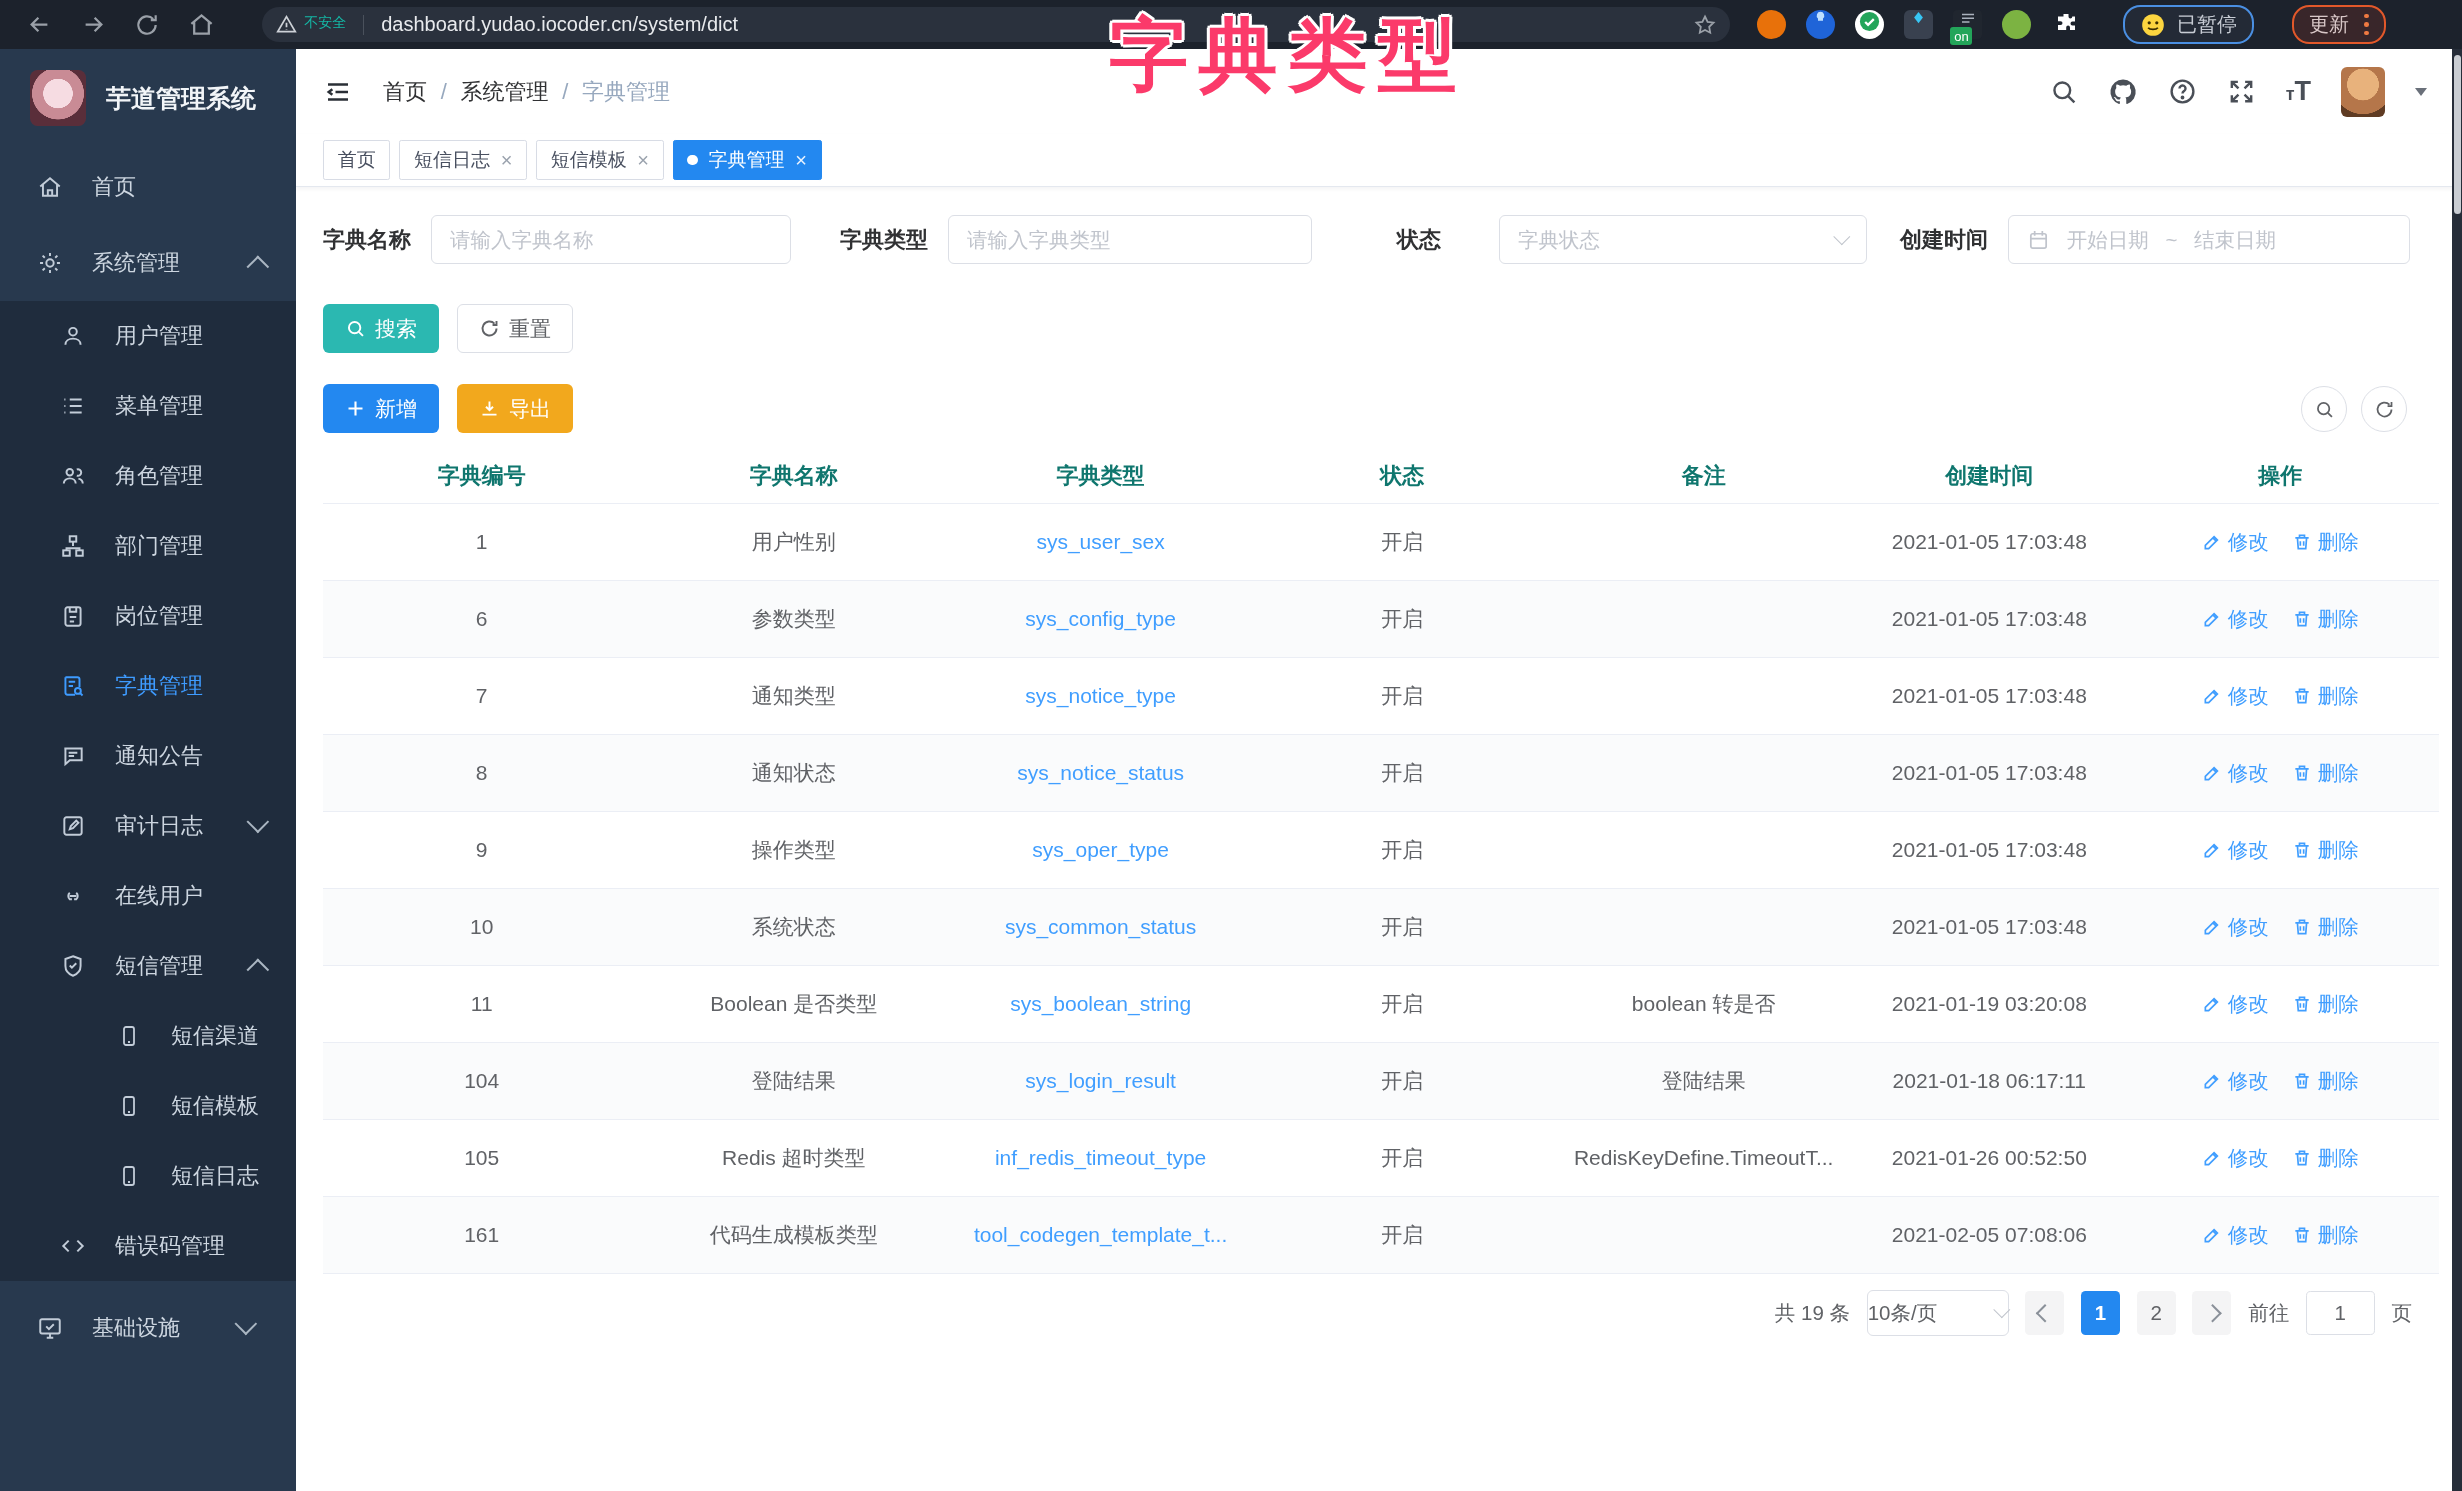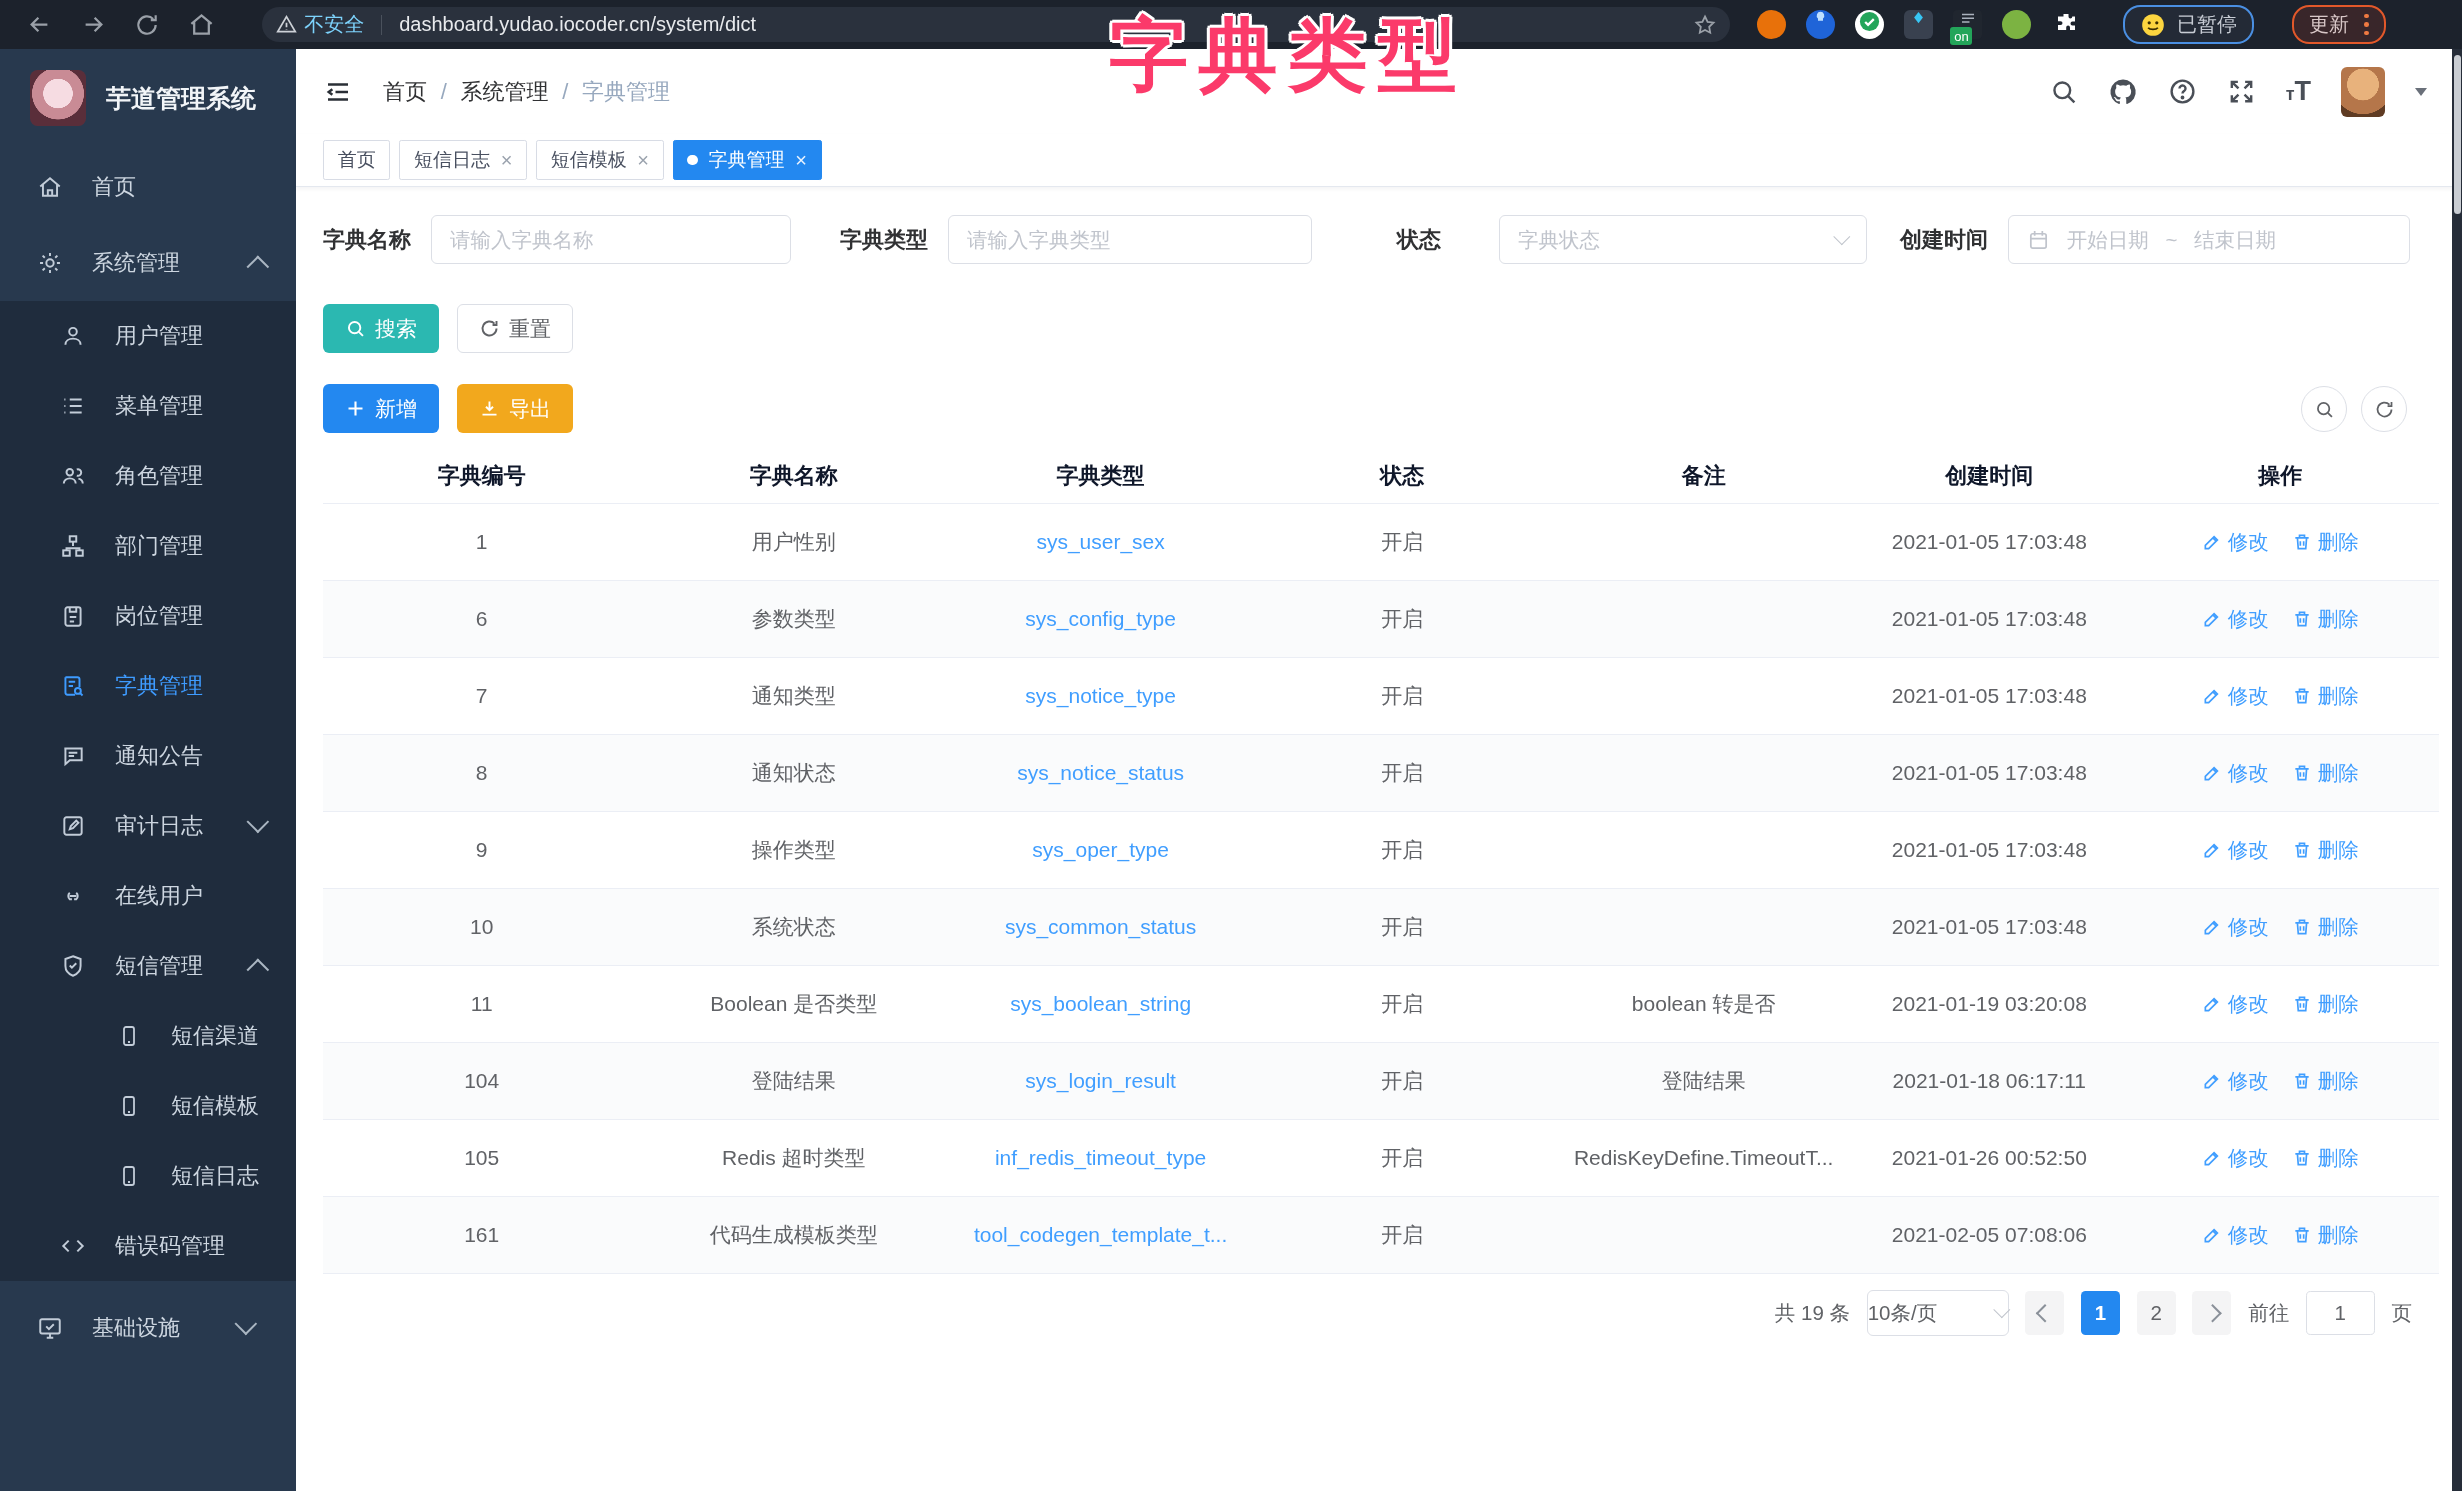--- a/index.html
+++ b/index.html
@@ -5,21 +5,21 @@
   html,body{margin:0;padding:0;background:#10131a;}
   .stage{position:relative;width:2462px;height:1491px;overflow:hidden;
     font-family:"Liberation Sans","DejaVu Sans",sans-serif;background:#fff;}
   svg{display:block;}
   
   .chrome{position:absolute;left:0;top:0;width:2462px;height:49px;background:#1c222c;
     display:flex;align-items:center;z-index:5;}
   .nav-ic{width:30px;height:30px;margin-left:24px;color:#9aa0a8;display:flex;align-items:center;justify-content:center;}
   .urlbar{height:35px;background:#2a313d;border-radius:17.4px;display:flex;align-items:center;
     margin-left:46px;width:1441px;padding:0 13.7px;}
-  .warn{display:flex;align-items:center;color:#7dd3fc;font-size:20px;gap:7.6px;}
+  .warn{display:flex;color:#14b8a6;font-size:14px;gap:7.6px;}
   .url{color:#e8eaed;font-size:20px;margin-left:16.7px;}
   .url-sep{width:1.5px;height:20px;background:#4a515c;margin-left:16.7px;}
   .url-star{margin-left:auto;color:#9aa0a8;}
   .exts{display:flex;align-items:center;gap:20px;margin-left:27px;}
   .ext{width:29px;height:29px;border-radius:50%;display:flex;align-items:flex-start;justify-content:center;font-size:15px;color:#fff;text-decoration:underline;}
   .pill{display:flex;align-items:center;gap:10.6px;height:35px;border-radius:17.4px;padding:0 15px;font-size:20px;}
   .pill.paused{border:2.3px solid #4a8fe2;color:#c7ccd4;background:#232a36;margin-left:23px;}
   .pill.update{border:2.3px solid #e2582a;color:#d8c7c7;background:#39262a;margin-left:18px;}
   .dots3{display:flex;flex-direction:column;gap:3.8px;margin-left:4.6px;}
   .dots3 i{width:4.6px;height:4.6px;border-radius:50%;background:#f07a42;}
@@ -82,21 +82,21 @@
   .btn{display:flex;align-items:center;gap:9px;height:47px;padding:0 21px;border-radius:6px;font-size:21px;cursor:pointer;border:0.8px solid transparent;}
   .btn-teal{background:#2bb8b1;color:#fff;}
   .btn-plain{background:#fff;color:#606266;border-color:#dcdfe6;}
   .btn-blue{background:#2388f0;color:#fff;}
   .btn-orange{background:#f2a81d;color:#fff;}
   .tool-circles{position:absolute;right:55px;top:337px;display:flex;gap:13.7px;}
   .circ{width:44px;height:44px;border-radius:50%;border:0.8px solid #dcdfe6;display:flex;align-items:center;justify-content:center;color:#606266;cursor:pointer;background:#fff;}
   
   .tablewrap{position:absolute;left:27px;top:399px;right:23px;}
   table{width:100%;border-collapse:collapse;table-layout:fixed;}
-  th{height:53px;font-size:22px;font-weight:bold;color:#0f172a;border-bottom:0.8px solid #ebeef5;text-align:center;}
+  th{height:53px;font-size:22px;font-weight:bold;color:#0f766e;border-bottom:0.8px solid #ebeef5;text-align:center;}
   td{height:74px;font-size:21px;color:#606266;border-bottom:0.8px solid #ebeef5;text-align:center;overflow:hidden;white-space:nowrap;}
   tbody tr:nth-child(even){background:#fafbfc;}
   .tlink{color:#409eff;cursor:pointer;}
   .acts{display:flex;justify-content:center;gap:23px;}
   .alink{display:flex;align-items:center;gap:6px;color:#409eff;font-size:20.5px;cursor:pointer;}
   
   .pager{position:absolute;right:50px;top:1241px;display:flex;align-items:center;gap:16.7px;font-size:20.5px;color:#606266;}
   .psel{width:140px;height:44px;border:0.8px solid #dcdfe6;border-radius:6px;display:flex;align-items:center;justify-content:center;gap:12px;color:#606266;}
   .pbtn{width:39px;height:44px;border-radius:4.6px;background:#f4f4f5;display:flex;align-items:center;justify-content:center;color:#606266;cursor:pointer;}
   .pbtn.on{background:#2388f0;color:#fff;font-weight:bold;}

